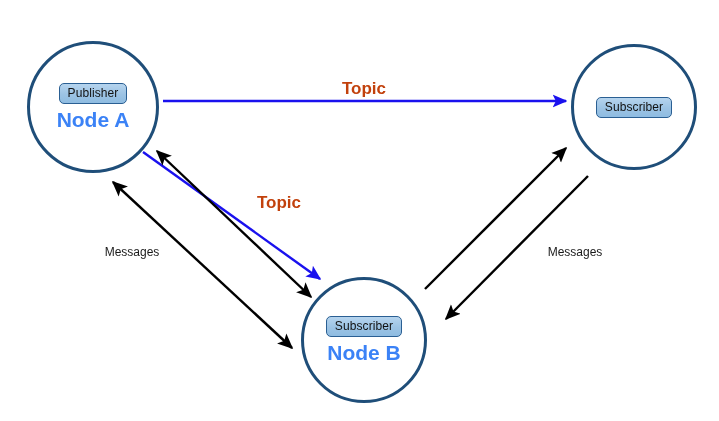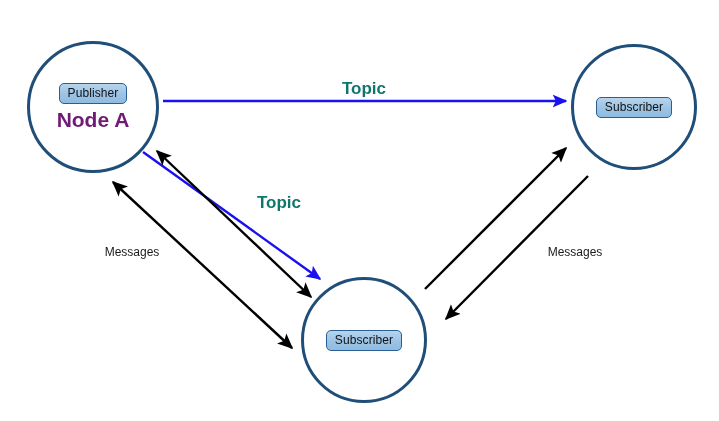--- a/index.html
+++ b/index.html
@@ -57,33 +57,33 @@
     color: #111111;
     font-size: 12px;
     line-height: 14px;
     font-family: "Liberation Sans", sans-serif;
     white-space: nowrap;
     letter-spacing: 0.1px;
   }
   .node-label {
     font-size: 21px;
     font-weight: bold;
-    color: #701a75;
+    color: #3b82f6;
     font-family: "Liberation Sans", sans-serif;
     line-height: 24px;
     white-space: nowrap;
   }
   .edge-label {
     position: absolute;
     white-space: nowrap;
     font-family: "Liberation Sans", sans-serif;
     transform: translate(-50%, -50%);
   }
   .edge-label.topic {
-    color: #0f766e;
+    color: #c2410c;
     font-weight: bold;
     font-size: 17px;
   }
   .edge-label.messages {
     color: #1a1a1a;
     font-weight: normal;
     font-size: 12px;
   }
 </style>
 </head>
@@ -119,20 +119,21 @@
     <div class="node-inner">
       <span class="role-badge">Publisher</span>
       <span class="node-label">Node A</span>
     </div>
   </div>
 
   <div class="node-group" style="left:301px; top:277px; width:126px; height:126px;">
     <div class="node-circle" style="width:126px; height:126px; border:3px solid #1f4e79;"></div>
     <div class="node-inner">
       <span class="role-badge">Subscriber</span>
+      <span class="node-label">Node B</span>
     </div>
   </div>
 
   <div class="node-group" style="left:571px; top:44px; width:126px; height:126px;">
     <div class="node-circle" style="width:126px; height:126px; border:3px solid #1f4e79;"></div>
     <div class="node-inner">
       <span class="role-badge">Subscriber</span>
     </div>
   </div>
 

